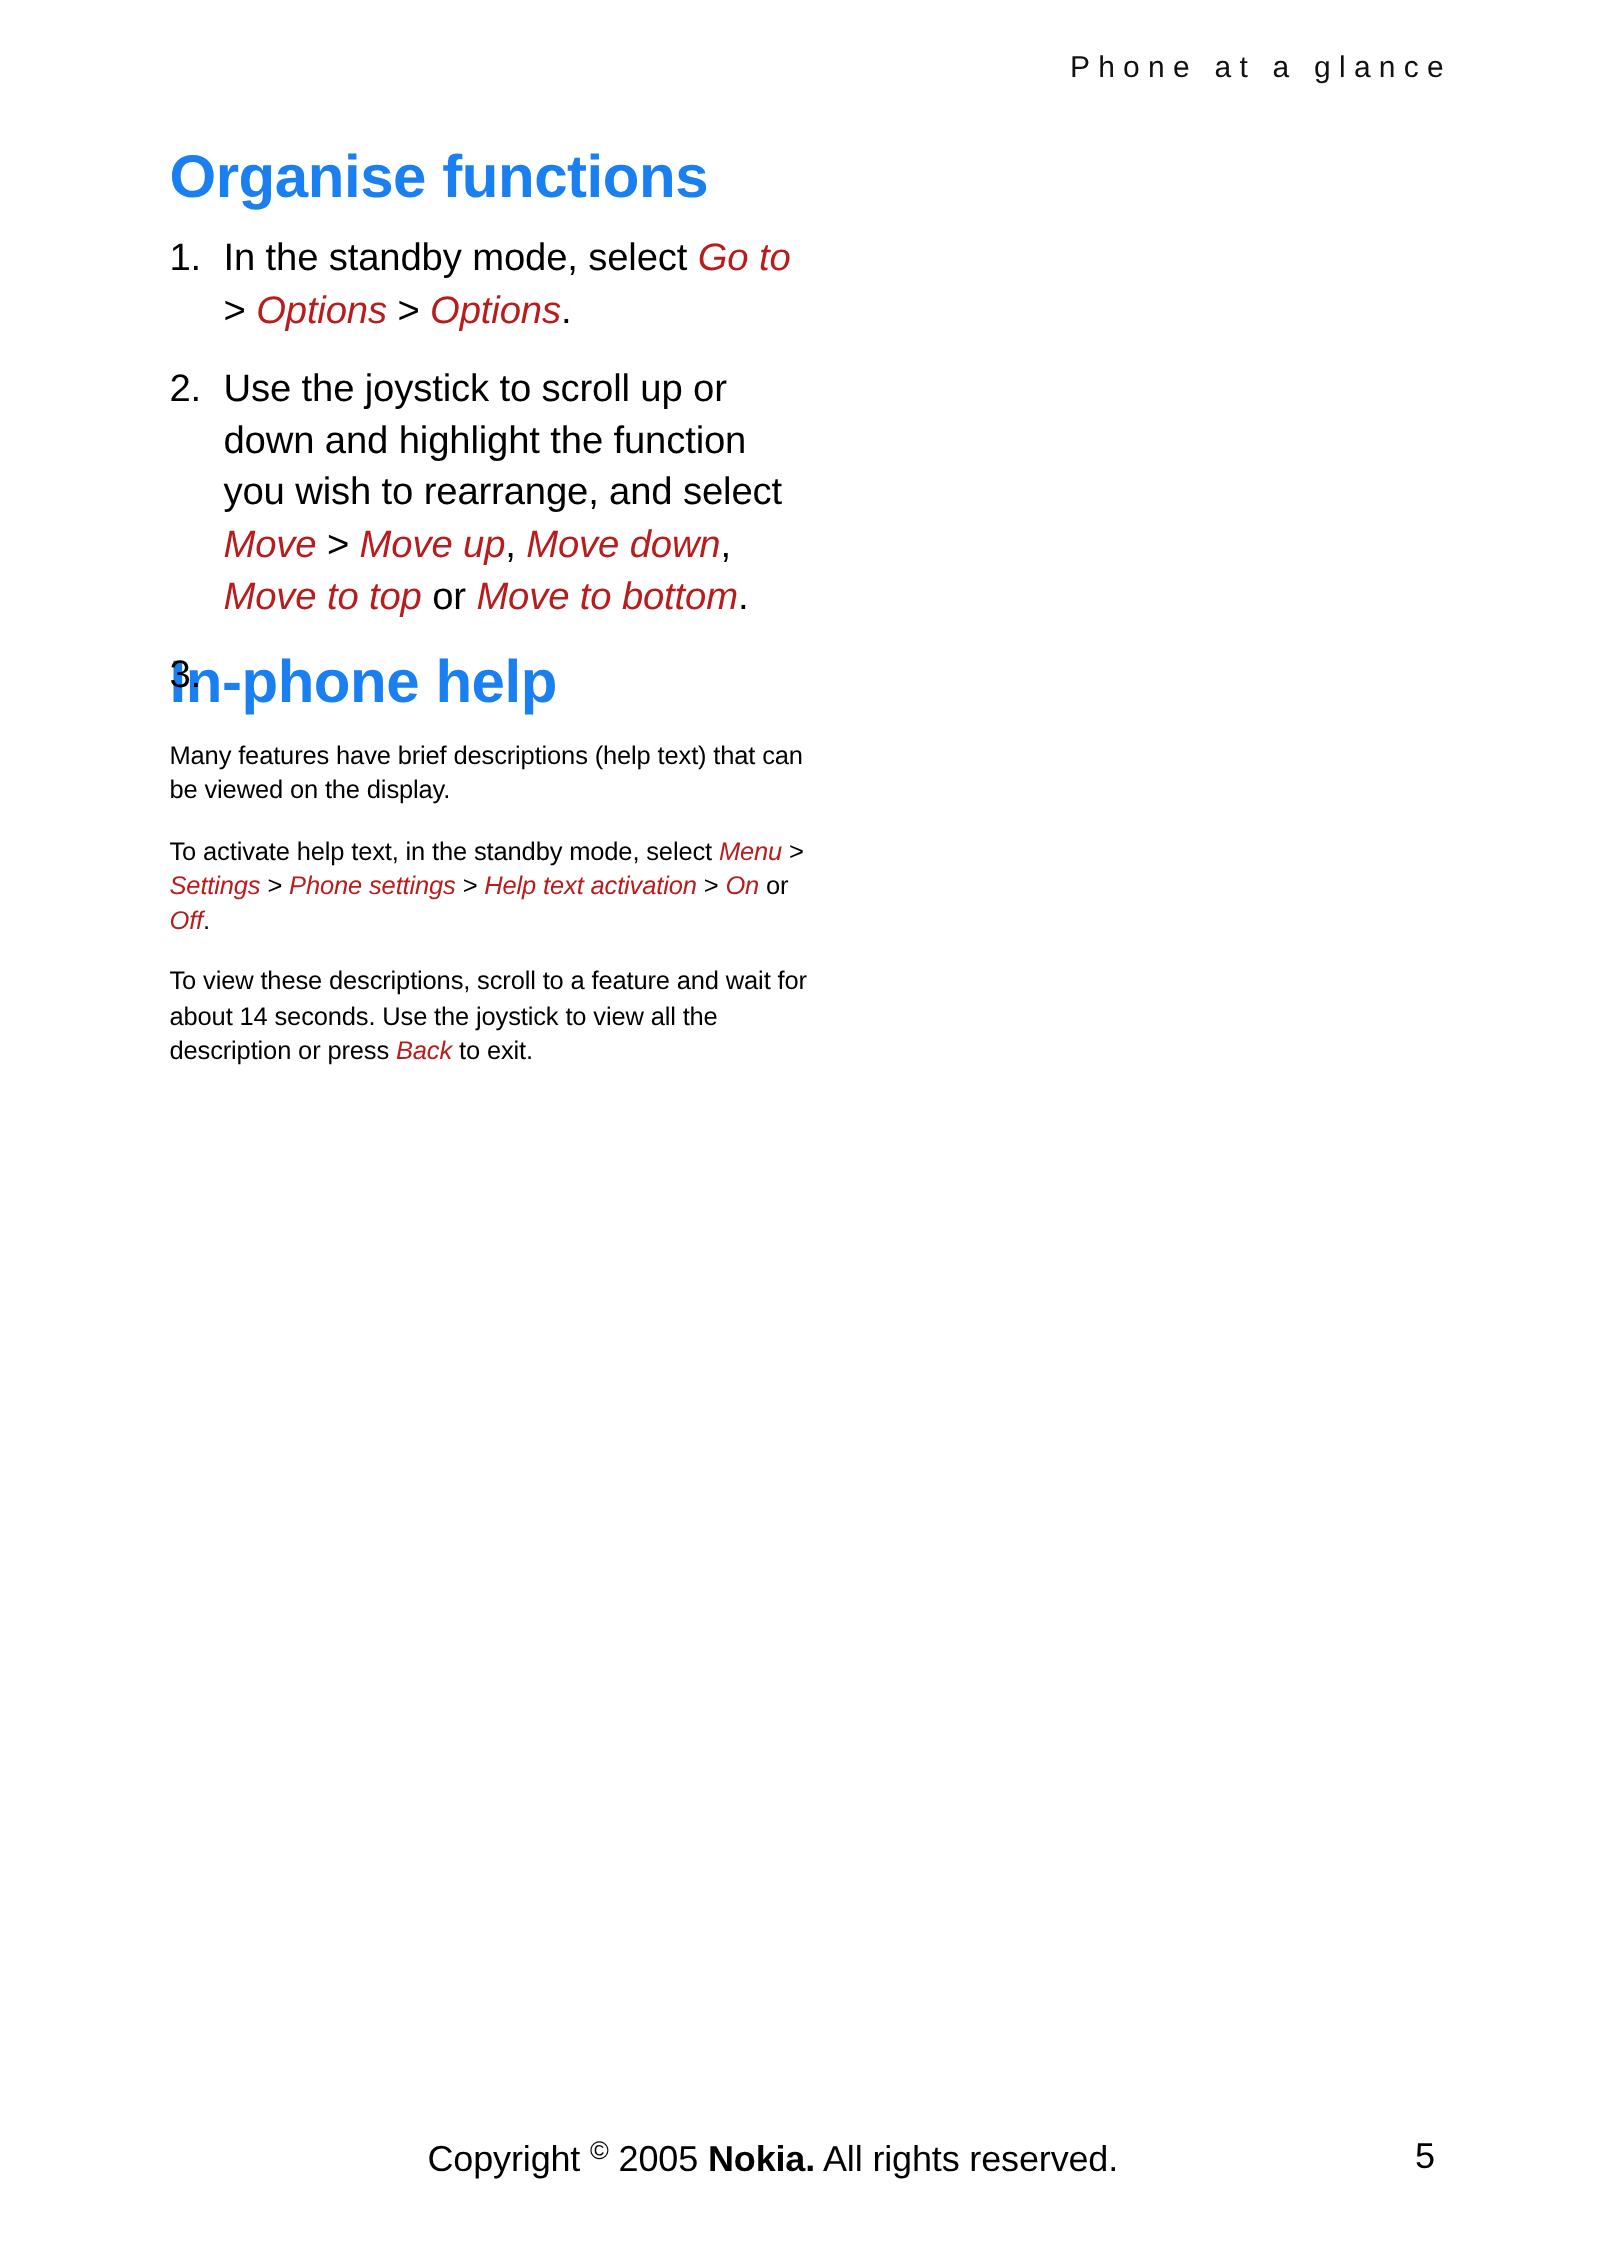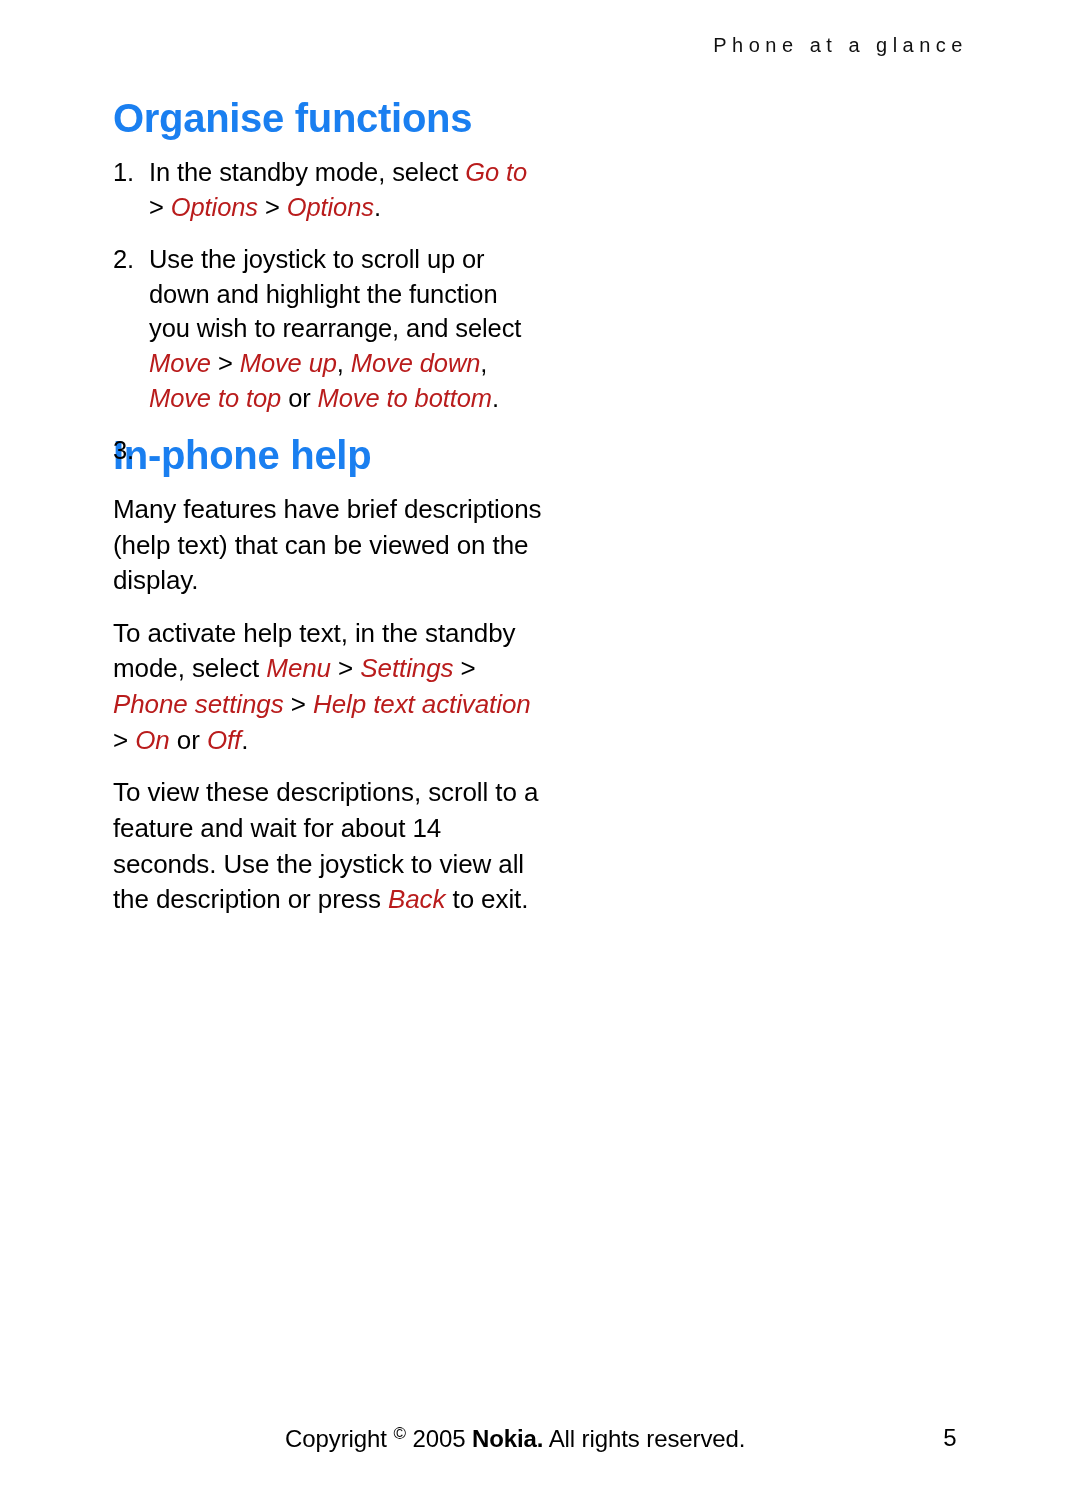--- a/index.html
+++ b/index.html
@@ -65,21 +65,21 @@
   ol.steps li .num {
     position: absolute;
     left: 0;
     top: 0;
     width: 26px;
     text-align: left;
     font-size: 25.5px;
   }
 
   p.body-text {
-    font-size: 26px;
+    font-size: 17px;
     line-height: 1.37;
     margin: 0 0 17px 0;
     letter-spacing: -0.1px;
   }
   .help-body { margin-top: 0; }
   .help-body p.body-text:last-child { margin-bottom: 0; }
 
   .menu {
     color: #b91c1c;
     font-style: italic;

